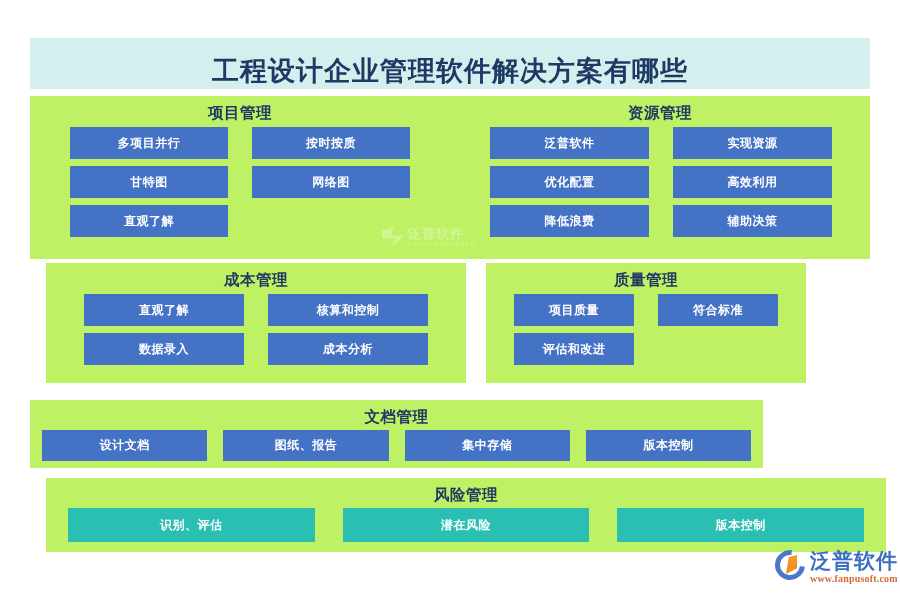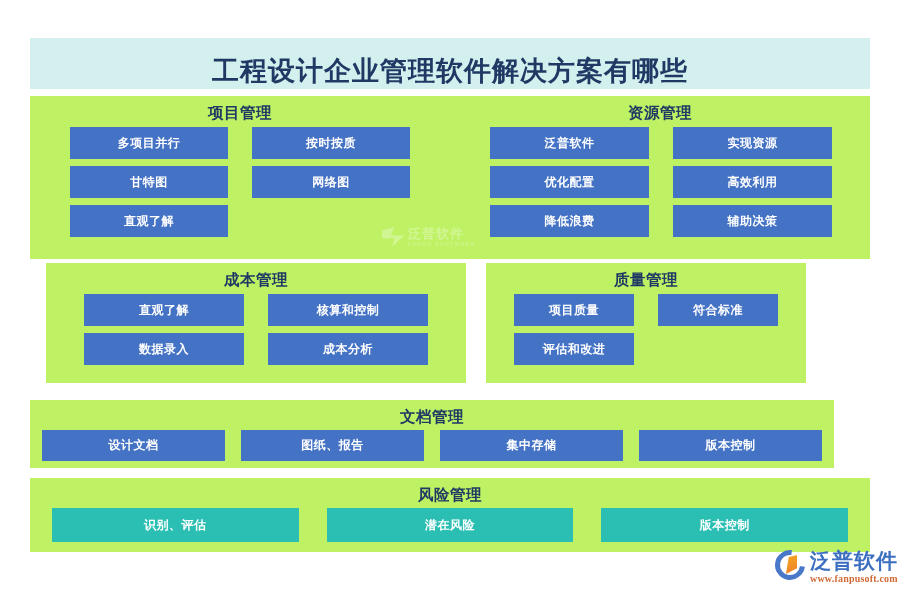--- a/index.html
+++ b/index.html
@@ -56,31 +56,31 @@
   #row1 .col.left .grid2{ padding:0 40px 0 40px; }
   #row1 .col.right .grid2{ padding:0 38px 0 40px; }
 
   
   #card-cost{ left:0; top:263px; width:420px; height:120px;margin-left:16px; }
   #card-quality{ left:456px; top:263px; width:320px; height:120px; }
   #card-cost .grid2{ padding:0 38px; }
   #card-quality .grid2{ padding:0 28px; }
 
   
-  #card-doc{ left:0; top:400px; width:804px; height:68px; }
+  #card-doc{ left:0; top:400px; width:733px; height:68px; }
   #card-doc .grid4{
     position:absolute; left:0; right:0; top:30px;
     display:grid; grid-template-columns:repeat(4,1fr);
     column-gap:16px;
     padding:0 12px;
     box-sizing:border-box;
   }
 
   
-  #card-risk{ left:0; top:478px; width:840px; height:74px; }
+  #card-risk{ left:16px; top:478px; width:840px; height:74px; }
   #card-risk .grid3{
     position:absolute; left:0; right:0; top:30px;
     display:grid; grid-template-columns:repeat(3,1fr);
     column-gap:48px;
     padding:0 22px;
     box-sizing:border-box;
     gap:28px;
   }
 
   

